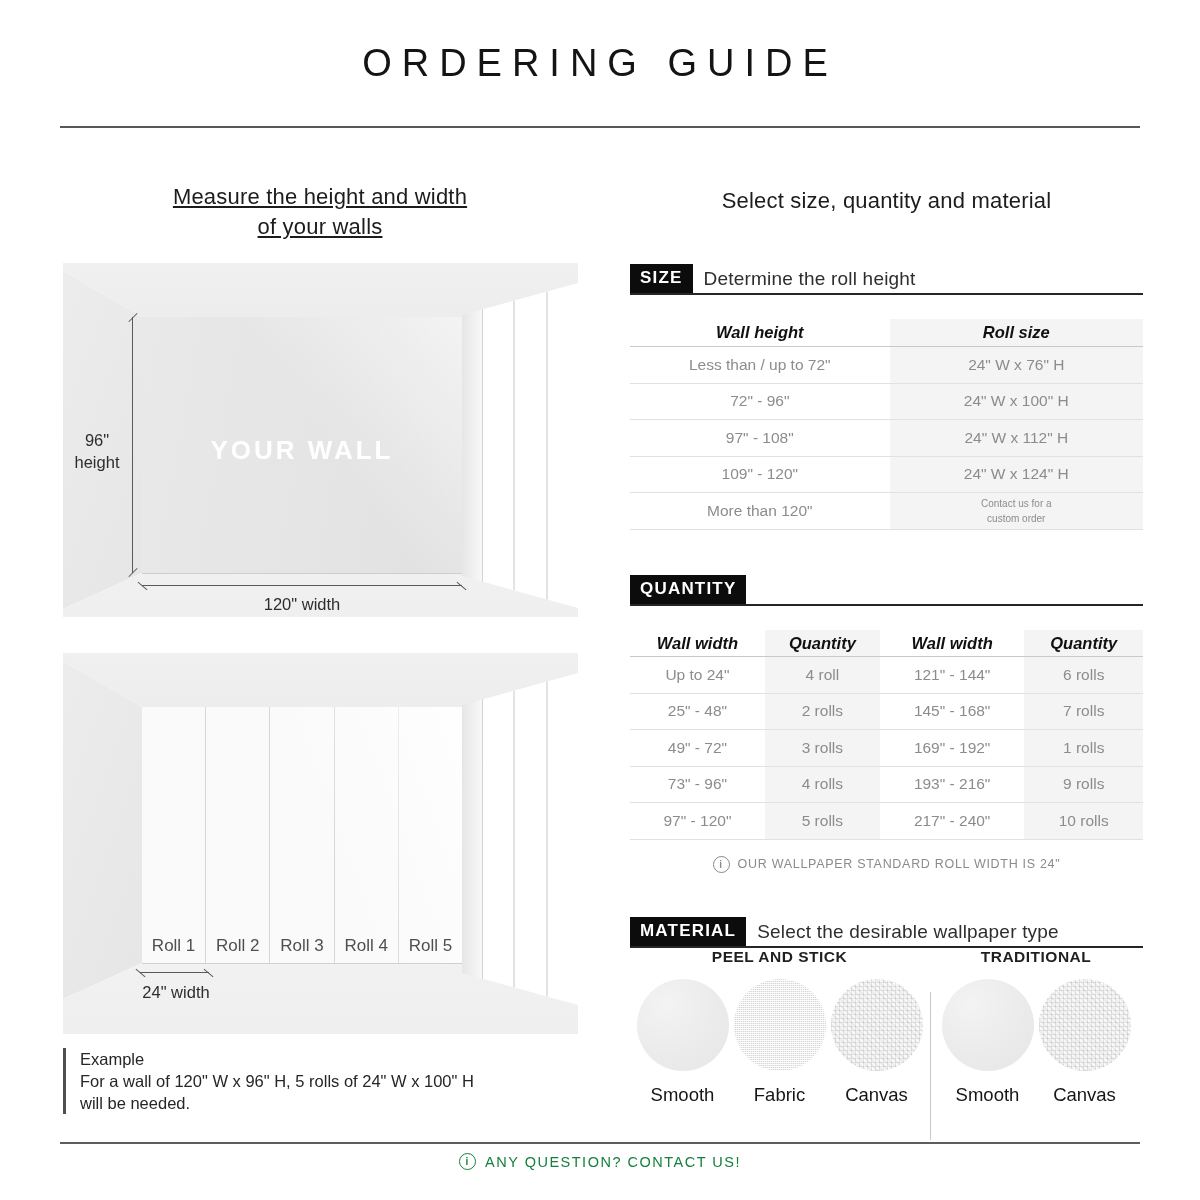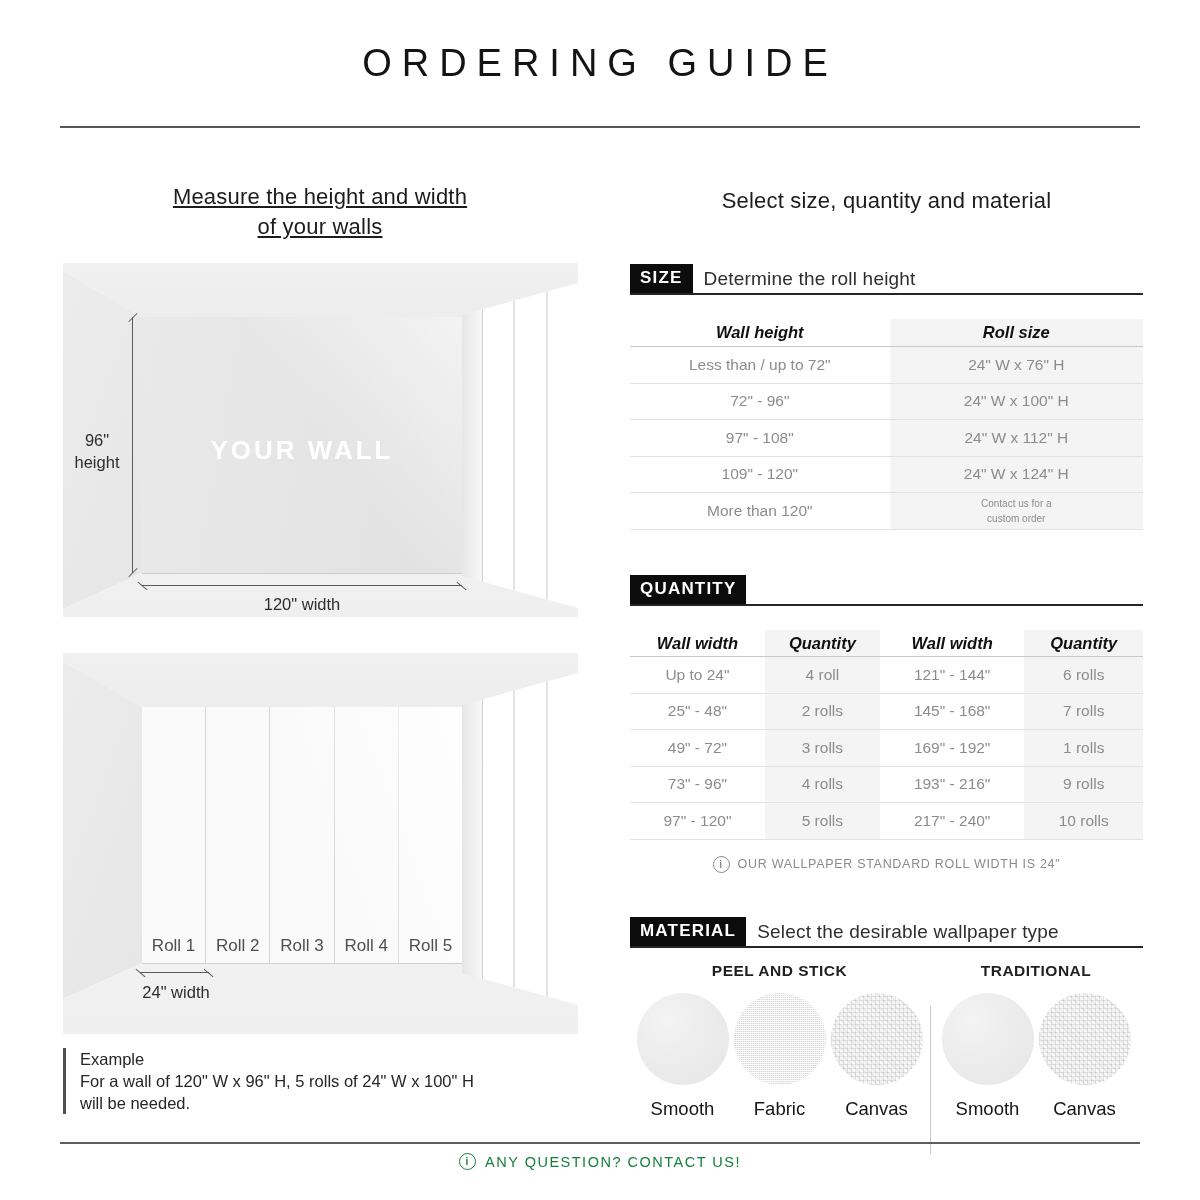--- a/index.html
+++ b/index.html
@@ -96,21 +96,21 @@
 
   .note{margin-top:16px;display:flex;justify-content:center;align-items:center;gap:8px;
         font-size:12.5px;letter-spacing:.7px;color:#8b8b8b;font-weight:500;}
 
   .info-icon{width:15px;height:15px;border:1.3px solid currentColor;border-radius:50%;
         display:inline-flex;align-items:center;justify-content:center;flex:0 0 auto;
         font-size:10px;font-weight:600;}
   .info-icon::before{content:"i";}
 
   
-  .groups{position:relative;display:flex;margin-top:14px;}
+  .groups{position:relative;display:flex;}
   .group{display:flex;flex-direction:column;align-items:center;}
   .group-peel{width:299px;} .group-trad{flex:1;}
   .group-name{font-size:15.5px;font-weight:700;letter-spacing:.5px;color:#1f1f1f;}
   .swatches{display:flex;gap:5px;margin-top:13px;}
   .swatch-item{display:flex;flex-direction:column;align-items:center;width:92px;}
   .swatch{width:92px;height:92px;border-radius:50%;}
   .swatch.smooth{background:radial-gradient(circle at 32% 28%,#f3f3f3 0%,#ebebeb 55%,#e6e6e6 100%);}
   .swatch.fabric{background-color:#ededed;background-image:
       repeating-linear-gradient(0deg,rgba(255,255,255,.9) 0 1px,rgba(0,0,0,.05) 1px 2px),
       repeating-linear-gradient(90deg,rgba(255,255,255,.9) 0 1px,rgba(0,0,0,.05) 1px 2px);}

